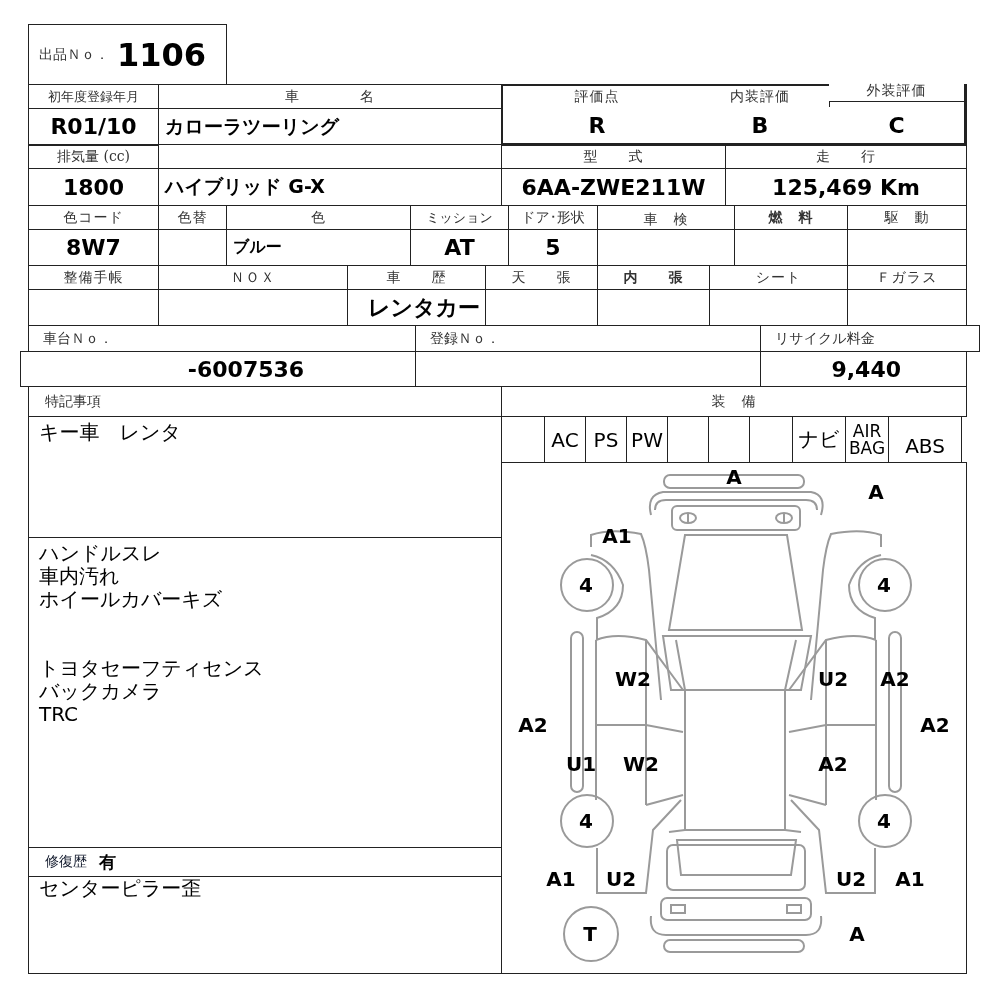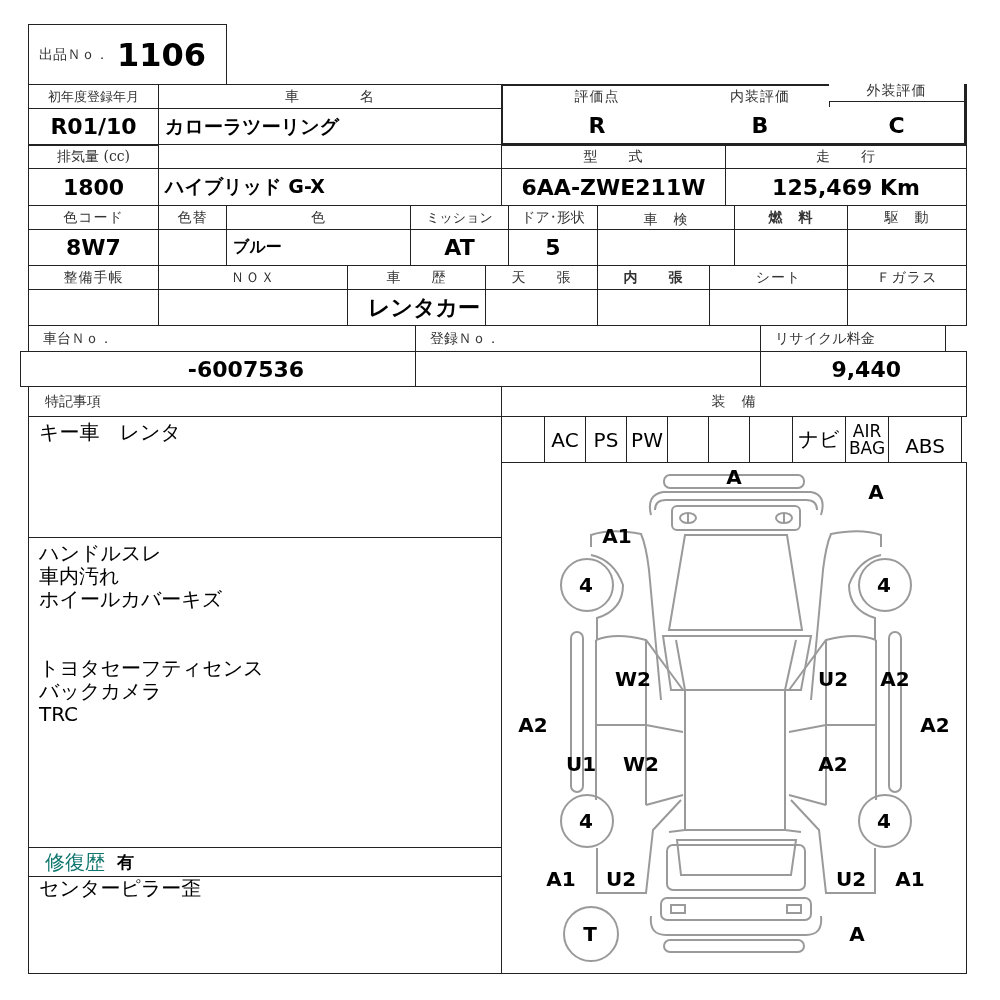--- a/index.html
+++ b/index.html
@@ -72,37 +72,37 @@
 <div class="c val" style="left:28px;top:289px;width:131px;height:37px;"></div>
 <div class="c val" style="left:158px;top:289px;width:190px;height:37px;"></div>
 <div class="c val" style="left:347px;top:289px;width:154px;height:37px;">レンタカー</div>
 <div class="c val" style="left:485px;top:289px;width:113px;height:37px;"></div>
 <div class="c val" style="left:597px;top:289px;width:113px;height:37px;"></div>
 <div class="c val" style="left:709px;top:289px;width:139px;height:37px;"></div>
 <div class="c val" style="left:847px;top:289px;width:120px;height:37px;"></div>
 
 <div class="c lbl left" style="left:28px;top:325px;width:388px;height:27px;padding-left:14px;letter-spacing:0;">車台Ｎｏ．</div>
 <div class="c lbl left" style="left:415px;top:325px;width:346px;height:27px;letter-spacing:0;">登録Ｎｏ．</div>
-<div class="c lbl left" style="left:760px;top:325px;width:186px;height:27px;letter-spacing:0;">リサイクル料金</div>
+<div class="c lbl left" style="left:760px;top:325px;width:220px;height:27px;letter-spacing:0;">リサイクル料金</div>
 <div class="c val" style="left:20px;top:351px;width:452px;height:36px;">-6007536</div>
 <div class="c val" style="left:415px;top:351px;width:346px;height:36px;"></div>
 <div class="c val" style="left:760px;top:351px;width:207px;height:36px;justify-content:flex-end;padding-right:65px;">9,440</div>
 
 <div class="c lbl left" style="left:28px;top:386px;width:563px;height:31px;padding-left:16px;letter-spacing:0;">特記事項</div>
 <div class="c memo" style="left:28px;top:416px;width:474px;height:122px;">キー車　レンタ</div>
 <div class="c memo" style="left:28px;top:537px;width:474px;height:311px;">ハンドルスレ
 車内汚れ
 ホイールカバーキズ
 
 
 トヨタセーフティセンス
 バックカメラ
 TRC</div>
 <div class="c" style="left:28px;top:847px;width:474px;height:30px;display:flex;align-items:center;padding-left:16px;">
-  <span style="font-family:'DejaVu Serif',serif;font-size:20px;color:#0f766e;">修復歴</span>
+  <span style="font-family:'DejaVu Serif',serif;font-size:14px;color:#0f172a;">修復歴</span>
   <span style="font-weight:bold;font-size:17px;margin-left:12px;">有</span>
 </div>
 <div class="c memo" style="left:28px;top:876px;width:474px;height:98px;padding-top:0;">センターピラー歪</div>
 
 <div class="c lbl" style="left:501px;top:386px;width:466px;height:31px;">装　備</div>
 <div id="equip-row" style="position:absolute;left:501px;top:416px;width:466px;height:47px;display:flex;">
     <div class="c eq" style="position: relative; width: 44px; height: 47px; margin-left: 0px; white-space: pre-line;"></div>
     <div class="c eq" style="position: relative; width: 42px; height: 47px; margin-left: -1px; white-space: pre-line;">AC</div>
     <div class="c eq" style="position: relative; width: 42px; height: 47px; margin-left: -1px; white-space: pre-line;">PS</div>
     <div class="c eq" style="position: relative; width: 42px; height: 47px; margin-left: -1px; white-space: pre-line;">PW</div>

